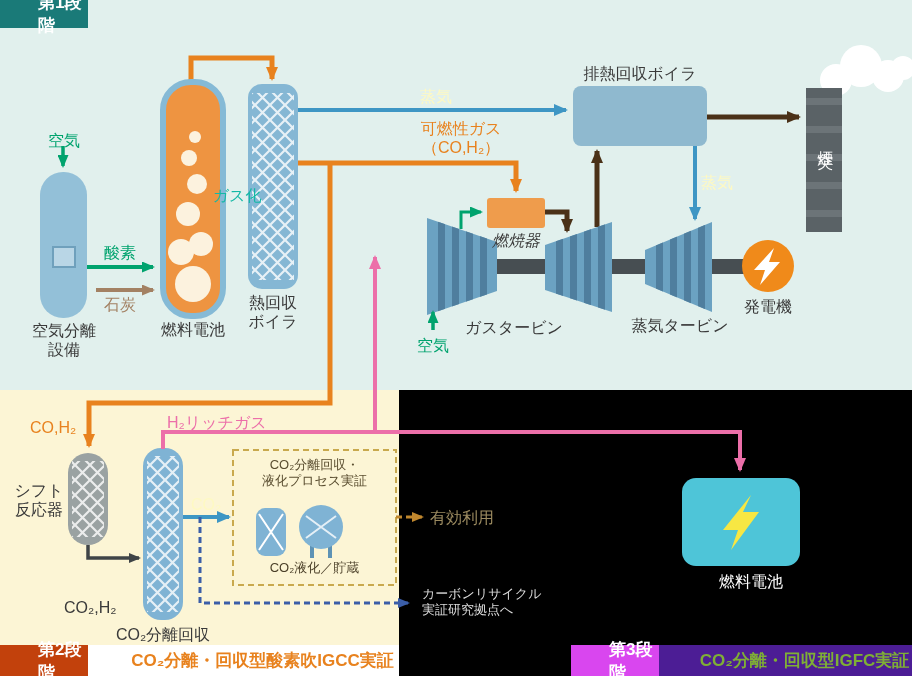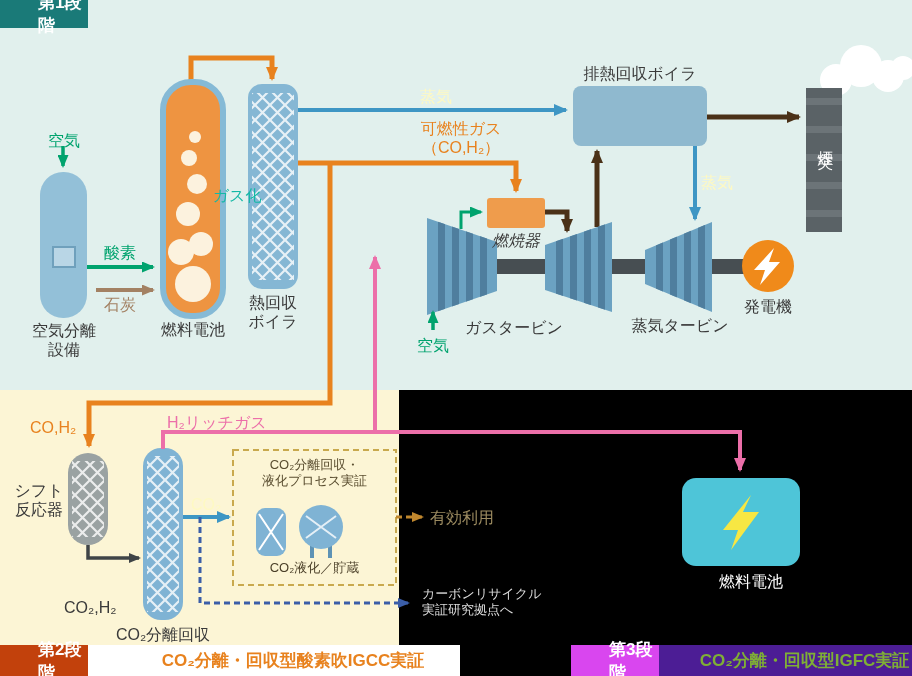--- a/index.html
+++ b/index.html
@@ -248,18 +248,18 @@
   <div class="lbl storage center sm" style="left:238px;top:560px;width:153px;">CO₂液化／貯蔵</div>
   <div class="lbl tan" style="left:430px;top:508px;width:80px;">有効利用</div>
   <div class="lbl lightgray sm" style="left:422px;top:586px;width:150px;">カーボンリサイクル
 実証研究拠点へ</div>
 
   <div class="lbl white center" style="left:699px;top:572px;width:84px;text-align:right;">燃料電池</div>
 
   <div class="tagbox" style="left:0;top:0;width:88px;height:28px;background:#1A7A78;color:#FFFFFF;">第1段階</div>
 
   <div class="tagbox" style="left:0;top:645px;width:88px;height:31px;background:#c2410c;color:#FFFFFF;">第2段階</div>
-  <div class="tagbox" style="left:88px;top:645px;width:372px;height:31px;background:#FFFFFF;color:#E8821E;">CO₂分離・回収型酸素吹IGCC実証</div>
+  <div class="tagbox" style="left:88px;top:645px;width:311px;height:31px;background:#FFFFFF;color:#E8821E;">CO₂分離・回収型酸素吹IGCC実証</div>
 
   <div class="tagbox" style="left:571px;top:645px;width:88px;height:31px;background:#d946ef;color:#FFFFFF;">第3段階</div>
   <div class="tagbox" style="left:659px;top:645px;width:253px;height:31px;background:#4c1d95;color:#7FAF35;">CO₂分離・回収型IGFC実証</div>
 
 </div>
 
 </body></html>

